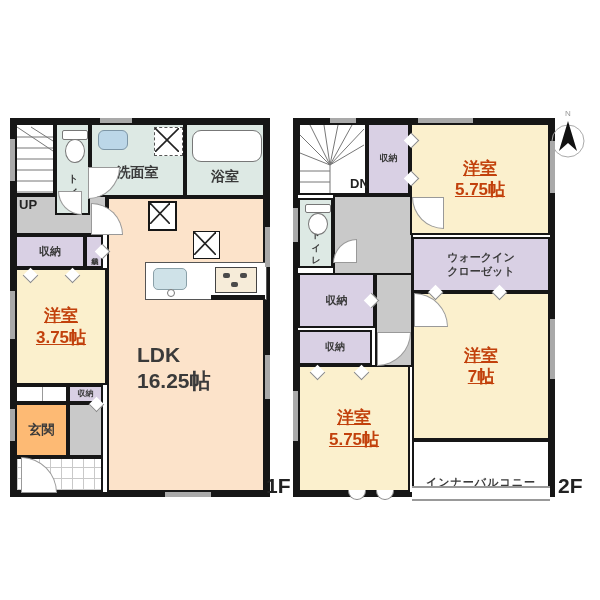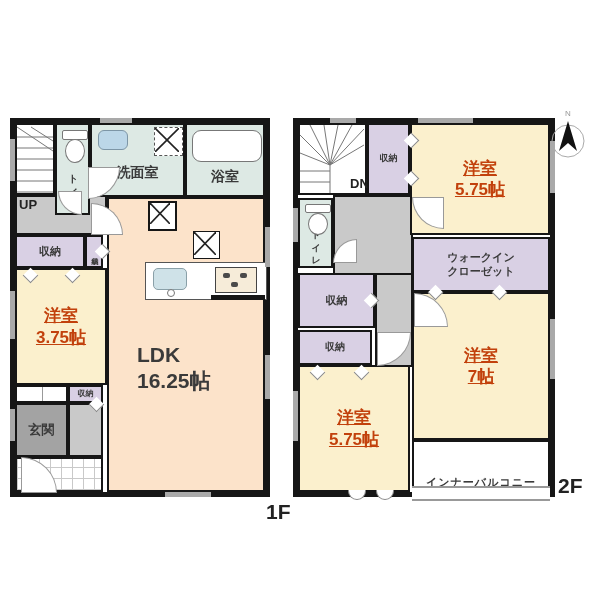--- a/index.html
+++ b/index.html
@@ -5,21 +5,21 @@
   html,body{margin:0;padding:0;background:#fff;}
   body{width:600px;height:600px;position:relative;font-family:"Liberation Sans","DejaVu Sans",sans-serif;color:#333;}
   .abs{position:absolute;box-sizing:border-box;}
   .fp{position:absolute;box-sizing:border-box;border:5px solid #161616;background:#fff;}
   .rm{position:absolute;box-sizing:border-box;border:2px solid #161616;display:flex;flex-direction:column;align-items:center;justify-content:center;text-align:center;font-weight:600;line-height:1.25;}
   .yellow{background:#fbf0cd;}
   .peach{background:#fce3ca;}
   .purple{background:#d9d0e4;}
   .wet{background:#dde9e4;}
   .gray{background:#c9c9c9;border:2px solid #161616;}
-  .lgray{background:#a3a3a3;}
+  .lgray{background:#fdba74;}
   .white{background:#ffffff;justify-content:flex-end;}
   .lbl-room{font-size:17px;color:#c2410c;text-decoration:underline;}
   .lbl-mid{font-size:14px;color:#3a3a3a;}
   .lbl-sm{font-size:11px;color:#3a3a3a;}
   .lbl-xs{font-size:8px;color:#3a3a3a;}
   .lbl-ldk{font-size:21px;color:#3a3a3a;}
   .vtext{writing-mode:vertical-rl;text-orientation:upright;font-size:10px;letter-spacing:2px;font-weight:600;color:#3a3a3a;}
   .vtiny{writing-mode:vertical-rl;text-orientation:upright;font-size:7px;letter-spacing:0;font-weight:600;color:#3a3a3a;}
   .floor-tag{position:absolute;font-size:21px;font-weight:600;color:#222;}
   .updn{position:absolute;font-size:13px;font-weight:700;color:#222;}
@@ -258,14 +258,14 @@
 </div>
 
 <div class="abs" style="left:546px;top:108px;width:44px;height:58px;">
   <svg width="44" height="58" viewBox="0 0 44 58">
     <text x="22" y="8" font-size="8" fill="#999" text-anchor="middle">N</text>
     <circle cx="22" cy="33" r="16" stroke="#aaa" stroke-width="1" fill="none"></circle>
     <polygon points="22,13 31,43 22,35 13,43" fill="#111"></polygon>
   </svg>
 </div>
 
-<div class="floor-tag" style="left:266px;top:500px;text-align:right;">1F</div>
+<div class="floor-tag" style="left:266px;top:474px;text-align:right;">1F</div>
 <div class="floor-tag" style="left:558px;top:474px;">2F</div>
 
 </body></html>

